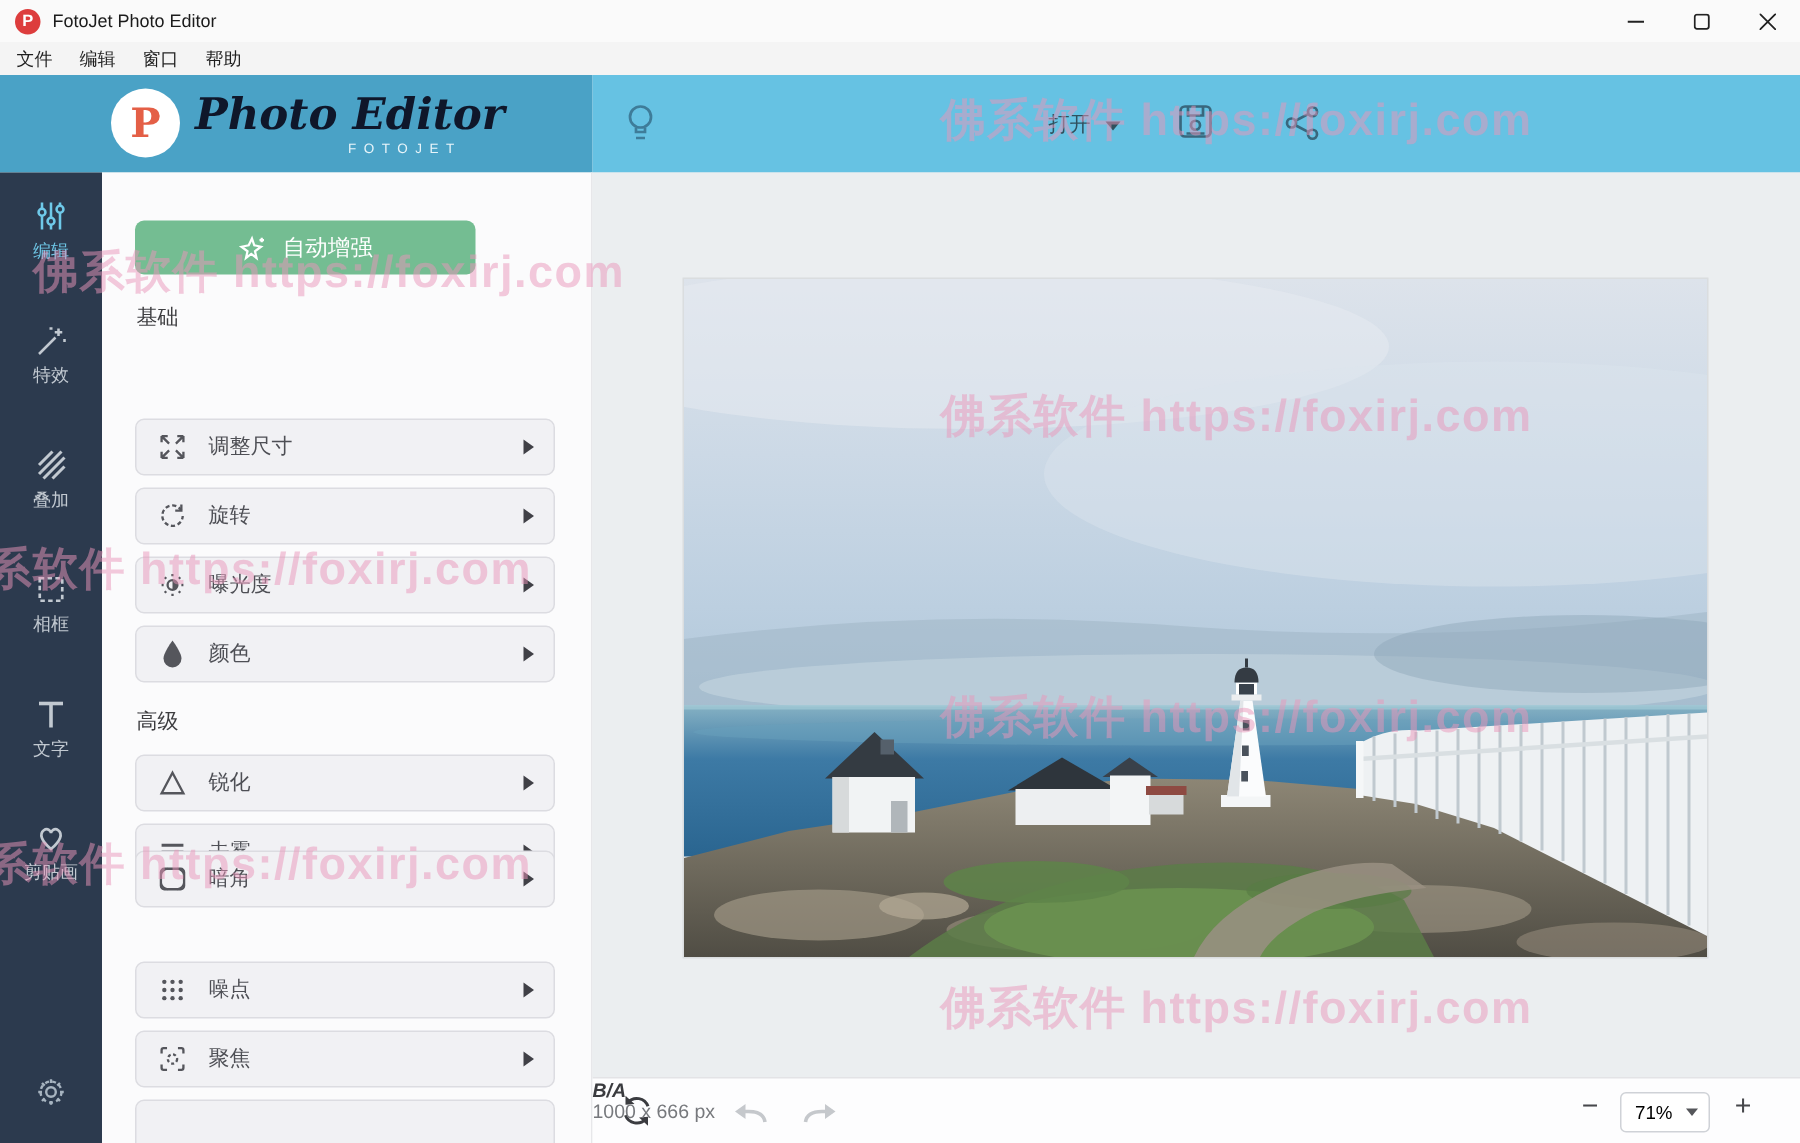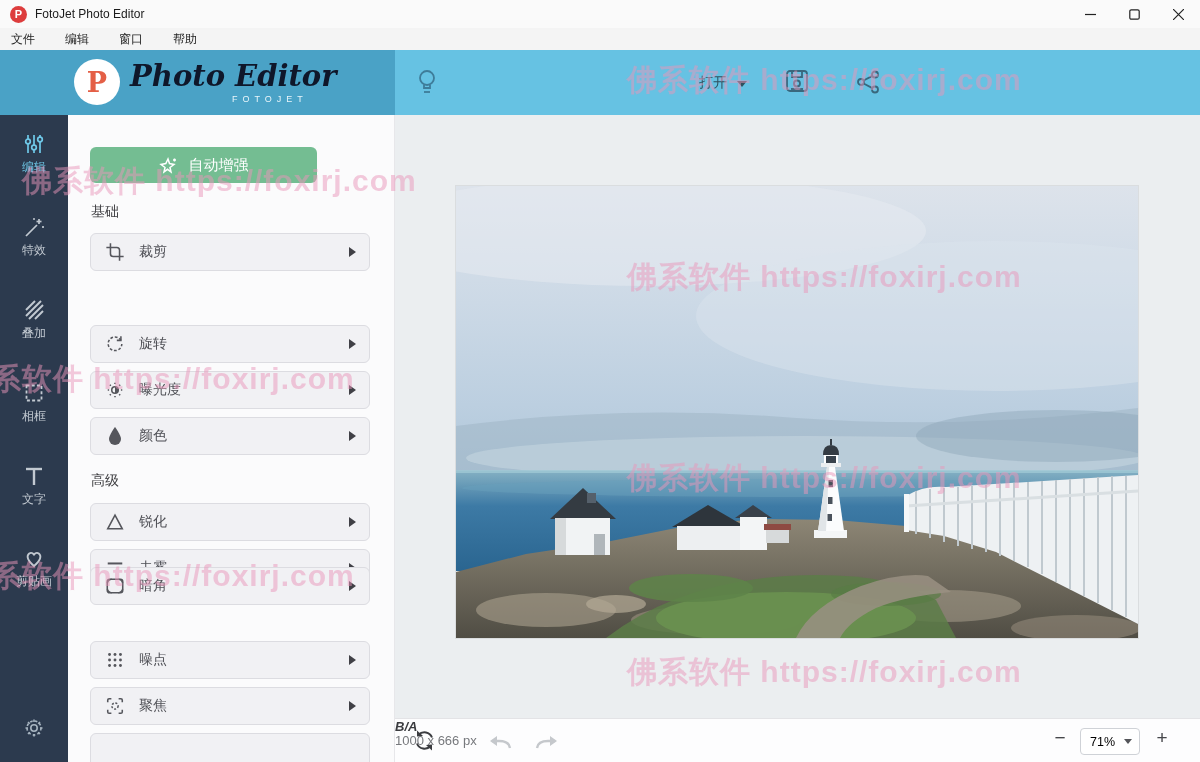--- a/index.html
+++ b/index.html
@@ -7,21 +7,21 @@
   body { font-family:"Liberation Sans","DejaVu Sans",sans-serif; position:relative; background:#ebeef0; }
 
   
   .titlebar { position:absolute; left:0; top:0; width:1200px; height:28px; background:#fafafa; display:flex; align-items:center; padding:0 10px; }
   .app-icon { width:17px; height:17px; border-radius:50%; background:#dd3d3d; color:#fff; font-size:11px; font-weight:bold; display:flex; align-items:center; justify-content:center; }
   .app-title { margin-left:8px; font-size:12px; color:#1b1b1b; }
   .win-controls { position:absolute; right:0; top:0; height:28px; display:flex; }
   .win-btn { width:44px; height:28px; display:flex; align-items:center; justify-content:center; }
 
   
-  .menubar { position:absolute; left:0; top:28px; width:1200px; height:22px; background:#f4f4f4; display:flex; align-items:flex-start; padding-left:2px;gap:12px; }
+  .menubar { position:absolute; left:0; top:28px; width:1200px; height:22px; background:#f4f4f4; display:flex; align-items:flex-start; padding-left:2px; }
   .menu-item { font-size:12px; color:#1f1f1f; padding:0 9px; height:100%; display:flex; align-items:center; }
 
   
   .header { position:absolute; left:0; top:50px; width:1200px; height:65px; display:flex; }
   .logo-area { position:relative; width:395px; height:65px; background:#4aa2c6; }
   .logo-circle { position:absolute; left:74px; top:9px; width:46px; height:46px; border-radius:50%; background:#fff; display:flex; align-items:center; justify-content:center; font-size:27px; font-weight:bold; color:#e45f46; font-family:"DejaVu Serif",serif; }
   .brand-script { position:absolute; left:130px; top:9px; font-family:"DejaVu Serif",serif; font-style:italic; font-weight:bold; font-size:29px; color:#0f172a; white-space:nowrap; }
   .brand-sub { position:absolute; left:232px; top:44px; font-size:9px; letter-spacing:5px; color:#e8f5fa; }
   .header-main { position:relative; flex:1; height:65px; background:#66c2e3; }
   .bulb { position:absolute; left:21px; top:19px; }
@@ -205,31 +205,33 @@
     <svg class="icon" width="19" height="19" viewBox="0 0 19 19" fill="none" stroke="#fff" stroke-width="1.5">
       <path d="M9,3 L10.5,7.5 L15,8.5 L11,11.5 L12,16 L8.5,13.3 L5,16 L6,11.5 L2,8.5 L6.8,7.5 Z"></path>
       <line x1="15.5" y1="2.5" x2="15.5" y2="5.5"></line>
         <line x1="14" y1="4" x2="17" y2="4"></line>
     </svg>
     <span>自动增强</span>
   </button>
 
   <div class="section-label" style="top:88px">基础</div>
 
-  <div class="tool-btn" style="top:118px">
-    <span class="ticon">
-      <svg class="icon" width="20" height="20" viewBox="0 0 22 22" fill="none" stroke="#55565c" stroke-width="1.7">
-        <path d="M6,1.5 L6,13 Q6,16 9,16 L20.5,16"></path>
-          <path d="M1.5,6 L13,6 Q16,6 16,9 L16,20.5"></path>
-      </svg>
-    </span>
-    <span>裁剪</span>
-    <span class="arrow"></span>
-  </div>
-
+
+  <div class="tool-btn" style="top:164px">
+    <span class="ticon">
+      <svg class="icon" width="20" height="20" viewBox="0 0 22 22" fill="none" stroke="#55565c" stroke-width="1.7">
+        <path d="M8.5,8.5 L3,3 M3,3 L3,7.5 M3,3 L7.5,3"></path>
+        <path d="M13.5,8.5 L19,3 M19,3 L14.5,3 M19,3 L19,7.5"></path>
+        <path d="M8.5,13.5 L3,19 M3,19 L3,14.5 M3,19 L7.5,19"></path>
+        <path d="M13.5,13.5 L19,19 M19,19 L19,14.5 M19,19 L14.5,19"></path>
+      </svg>
+    </span>
+    <span>调整尺寸</span>
+    <span class="arrow"></span>
+  </div>
 
   <div class="tool-btn" style="top:210px">
     <span class="ticon">
       <svg class="icon" width="20" height="20" viewBox="0 0 22 22" fill="none" stroke="#55565c" stroke-width="1.7">
         <path d="M17.5,7 A7.5,7.5 0 1 0 18.5,11" stroke-dasharray="3 2"></path>
         <path d="M17.5,2.5 L17.5,7 L13,7" stroke-dasharray="none"></path>
       </svg>
     </span>
     <span>旋转</span>
     <span class="arrow"></span>

